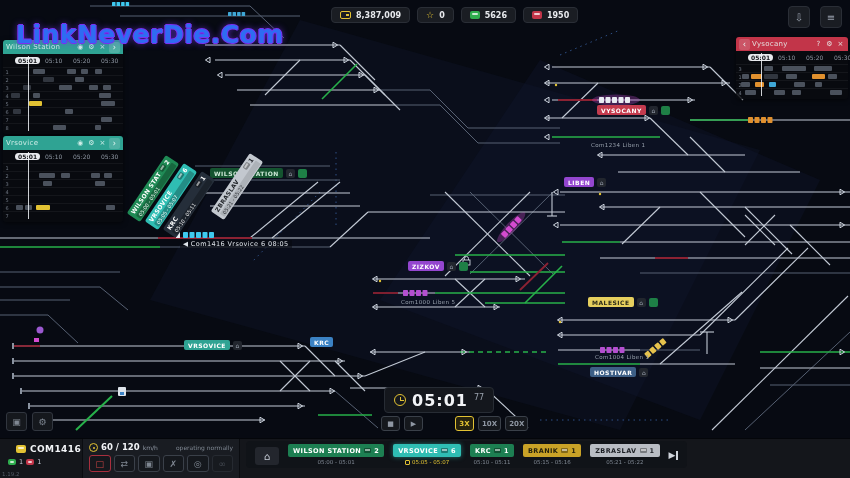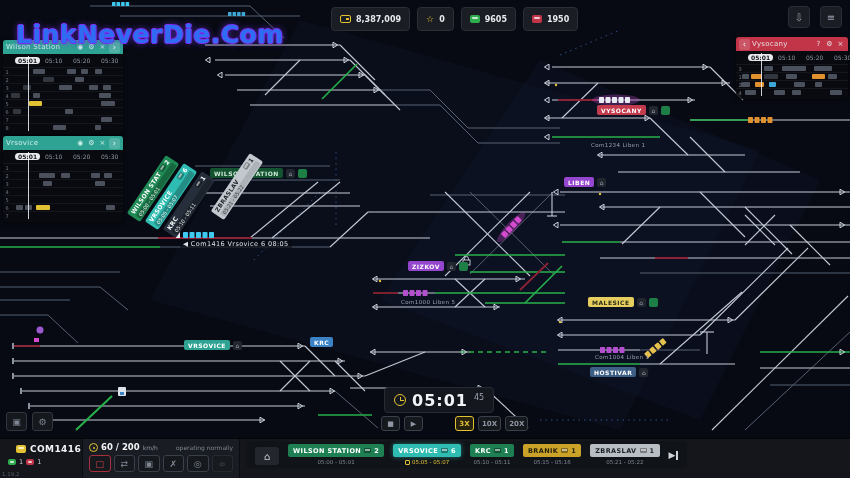--- a/index.html
+++ b/index.html
@@ -9,21 +9,21 @@
 
   svg.map{position:absolute;left:0;top:0;z-index:0;}
 
   
   .watermark{position:absolute;left:16px;top:20px;z-index:40;font-size:25px;font-weight:bold;
     color:#2e6cf2;letter-spacing:.5px;
     text-shadow:-1px 0 #7b2ff0,1px 0 #7b2ff0,0 -1px #7b2ff0,0 1px #7b2ff0,0 0 7px rgba(110,50,230,.9);}
 
   
   .resources{position:absolute;left:331px;top:7px;z-index:30;display:flex;gap:7px;}
-  .rpill{height:24px;background:#1a1d23;border:1px solid #2a2e36;border-radius:4px;display:flex;
+  .rpill{height:16px;background:#1a1d23;border:1px solid #2a2e36;border-radius:4px;display:flex;
     align-items:center;gap:5px;padding:0 8px;color:#e8eaee;font-size:8px;font-weight:bold;}
   .w-ico{width:11px;height:8px;border:1.5px solid #e2c233;border-radius:2px;position:relative;}
   .w-ico::after{content:"";position:absolute;right:1px;top:2px;width:3px;height:2px;background:#e2c233;}
   .star-ico{color:#e2c233;font-size:9px;font-weight:normal;}
   .mtrain{display:inline-block;width:10px;height:8px;border-radius:2px;position:relative;}
   .mtrain::after{content:"";position:absolute;left:2px;top:2px;right:2px;height:2px;
     background:rgba(255,255,255,.75);border-radius:1px;}
   .mt-green{background:#2fae4e;} .mt-red{background:#c23549;} .mt-yellow{background:#e2c233;}
   .top-right{position:absolute;right:8px;top:6px;z-index:30;display:flex;gap:10px;}
   .trbtn{width:22px;height:22px;background:#1a1d23;border:1px solid #2a2e36;border-radius:4px;
@@ -460,21 +460,21 @@
     <div class="rpill">
       <span class="w-ico"></span>
       <span>8,387,009</span>
     </div>
     <div class="rpill">
       <span class="star-ico">☆</span>
       <span>0</span>
     </div>
     <div class="rpill">
       <span class="mtrain mt-green"></span>
-      <span>9605</span>
+      <span>5626</span>
     </div>
     <div class="rpill">
       <span class="mtrain mt-red"></span>
       <span>1950</span>
     </div>
   </div>
   <div class="top-right">
     <div class="trbtn">
         <span>⇩</span>
       </div>
@@ -647,21 +647,21 @@
           <div class="blk c-gray" style="left: 56px; top: 26px; width: 9px;"></div>
           <div class="blk c-gray" style="left: 94px; top: 26px; width: 12px;"></div>
         </div>
       <div class="nowline"></div>
     </div>
   </div>
 
   <div class="clock">
     <span class="clock-ico"></span>
     <span class="clock-time">05:01</span>
-    <span class="clock-sec">45</span>
+    <span class="clock-sec">77</span>
   </div>
   <div class="speeds">
     <div class="sbtn">
         <span>■</span>
       </div>
     <div class="sbtn">
         <span>▶</span>
       </div>
     <div class="sbtn active">3X</div>
     <div class="sbtn">10X</div>
@@ -690,21 +690,21 @@
         <span>1</span>
       </div>
     </div>
     <div class="version">1.19.2</div>
 
     <div class="ctrl-sec">
       <div class="ctrl-top">
         <span class="gauge-ico"></span>
         <span class="spd-val">60</span>
         <span class="spd-val">/</span>
-        <span class="spd-val">200</span>
+        <span class="spd-val">120</span>
         <span>km/h</span>
         <span class="spd-status">operating normally</span>
       </div>
       <div class="ctrl-btns">
         <div class="cbtn stop">
             <span>□</span>
           </div>
         <div class="cbtn">
             <span>⇄</span>
           </div>

